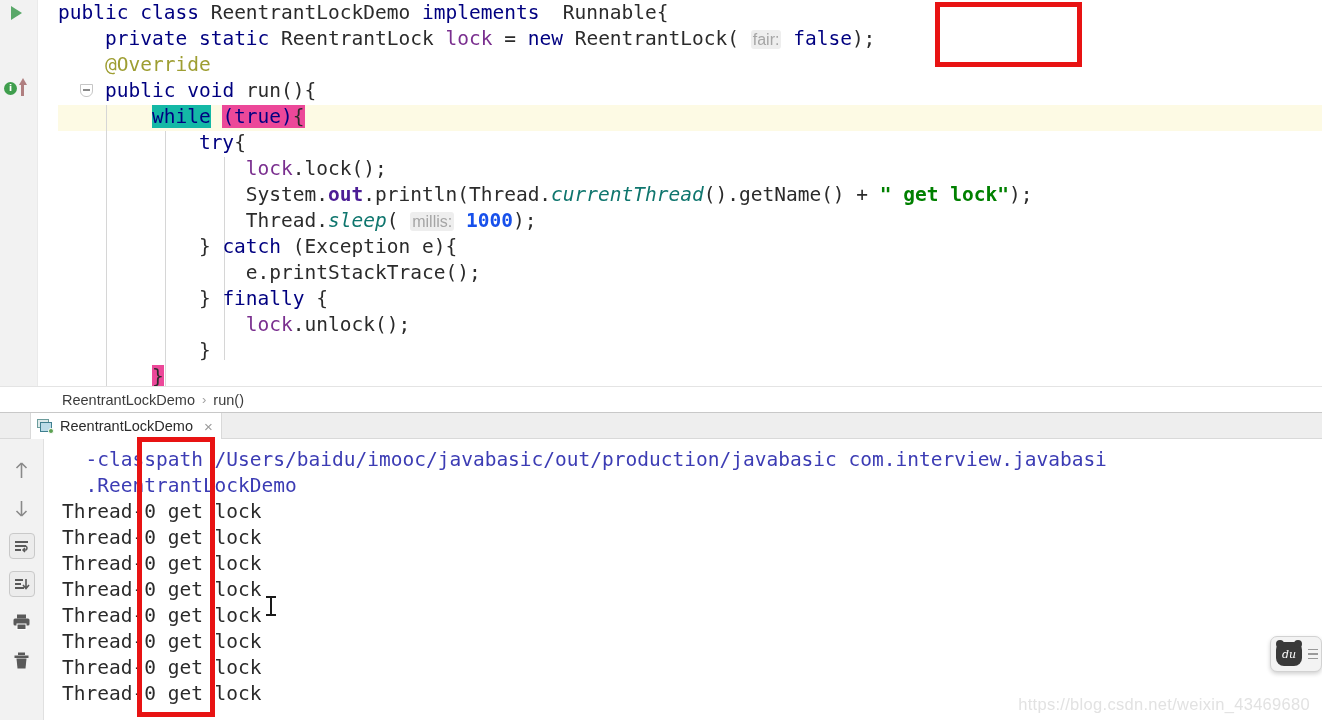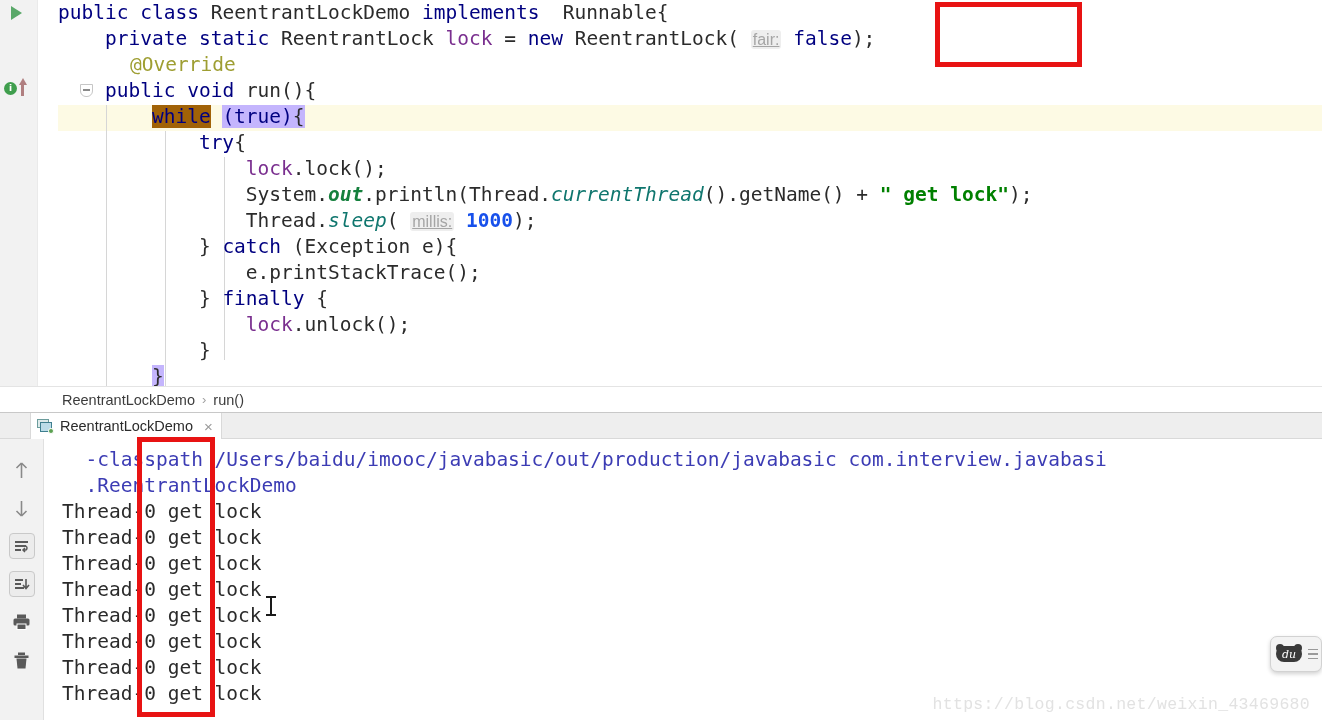--- a/index.html
+++ b/index.html
@@ -48,31 +48,31 @@
   
   #code{
     position:absolute; left:58px; top:0px; width:1300px;
     font-family:"DejaVu Sans Mono","Liberation Mono",monospace;
     font-size:19.5px; line-height:26px; white-space:pre;
     color:#2b2b2b;
   }
   .ln{ height:26px; }
   .kw{ color:#000080; font-weight:normal; }
   .fld{ color:#7a2f8f; }
-  .sfld{ color:#15803d; font-style:italic; font-weight:bold;text-align:right;}
-  .ann{ color:#9e9e32;margin-left:25px; }
+  .sfld{ color:#4c1d95; font-weight:bold;text-align:right;}
+  .ann{ color:#9e9e32; }
   .str{ color:#008000; font-weight:bold; }
   .num{ color:#1750eb; font-weight:bold;margin-top:21px; }
   .mtd{ color:#0f766e; font-style:italic;text-align:right; }
   .hint{
     color:#a5a5a5; background:#eeeeee; border-radius:3px;
-    font-size:16px; padding:1px 2px; font-family:"Liberation Sans",sans-serif;text-decoration:underline;
-  }
-  .hl-kw{ background:#a16207; }
-  .hl-brace{ background:#c4b5fd;margin-top:32px; }
+    font-size:16px; padding:1px 2px; font-family:"Liberation Sans",sans-serif;
+  }
+  .hl-kw{ background:#14b8a6; }
+  .hl-brace{ background:#ec4899;margin-top:32px; }
 
   
   #breadcrumb{
     position:absolute; left:0; top:386px; width:1322px; height:26px;
     background:#ffffff; border-top:1px solid #e4e4e4;
     display:flex; align-items:center; padding-left:62px;
     font-size:14.5px; color:#3c3c3c;
   }
   #breadcrumb .sep{ color:#a0a0a0; margin:0 7px; font-size:13px; }
 
@@ -125,31 +125,31 @@
   .redbox{ position:absolute; border:5px solid #e81313; pointer-events:none; }
 
   
   #caret{ position:absolute; left:270px; top:596px; width:2px; height:20px; background:#1a1a1a;}
   #caret::before,#caret::after{content:"";position:absolute;left:-4px;width:10px;height:2px;background:#1a1a1a;}
   #caret::before{top:0;} #caret::after{bottom:0;}
 
   
   #watermark{
     position:absolute; right:12px; bottom:6px;
-    font-size:16.5px; color:#e2e2e2; font-family:Liberation Mono, monospace;
+    font-size:16.5px; color:#e2e2e2; font-family:Liberation Sans, sans-serif;
     letter-spacing:0.3px;
   }
   
   #ime-widget{
     position:absolute; left:1270px; top:636px; width:52px; height:36px;
     background:#f3f3f3; border:1px solid #d2d2d2; border-radius:7px;
     box-shadow:0 2px 4px rgba(0,0,0,.18);
     display:flex; align-items:center; padding-left:5px; gap:6px;
   }
-  #ime-bear{ width:26px;height:16px; border-radius:8px; background:#3a3a3a;
+  #ime-bear{ width:26px;height:24px; border-radius:8px; background:#3a3a3a;
     position:relative; display:flex;align-items:center;justify-content:center;
     color:#fff; font-size:11px; font-style:italic; font-family:"DejaVu Serif",serif;}
   #ime-bear .ear{ position:absolute; top:-2px; width:8px;height:8px;border-radius:50%;background:#3a3a3a;}
   #ime-bear .ear.l{left:0px;} #ime-bear .ear.r{right:0px;}
   #ime-menu{ display:flex;flex-direction:column;gap:3px;}
   #ime-menu i{ display:block;width:10px;height:1.5px;background:#9a9a9a;}
 </style>
 </head>
 <body>
 

